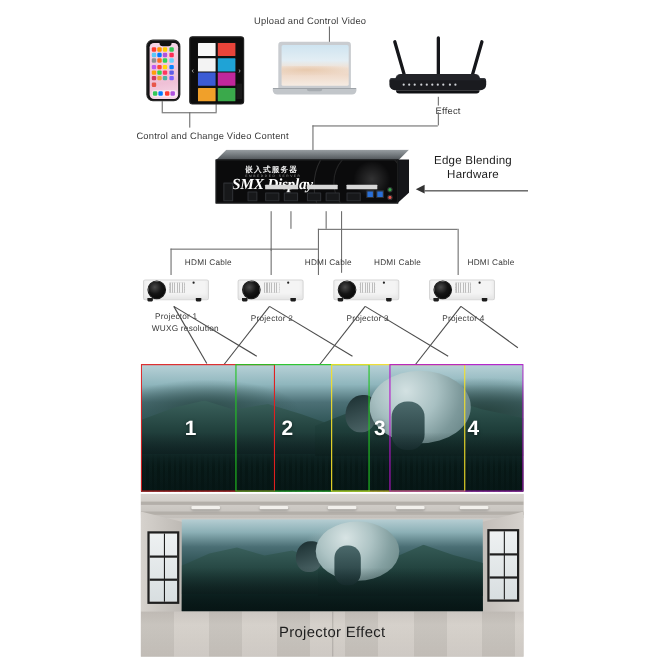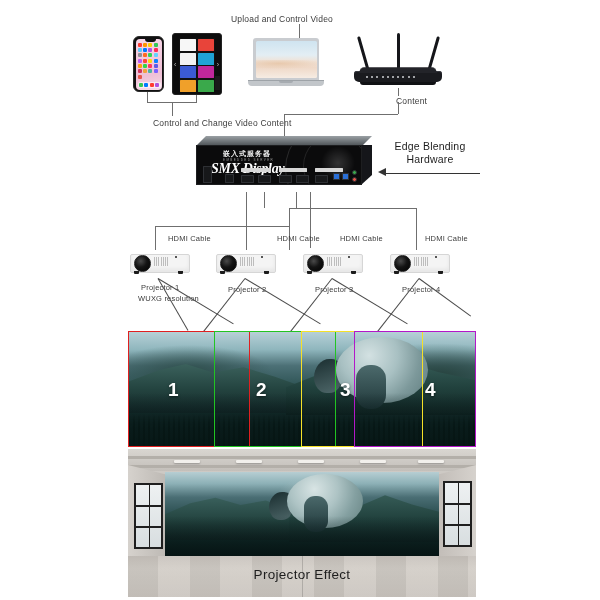--- a/index.html
+++ b/index.html
@@ -167,21 +167,21 @@
       font-size:13.5px;color:#1e1e1e;letter-spacing:.3px;}
 </style>
 </head>
 <body>
 
 <div id="stage">
 
   <div class="lbl" style="left:231px;top:14px;font-size:8.5px;">Upload and Control Video</div>
   <div class="line vl" style="left:299px;top:24px;height:19px;"></div>
 
-  <div class="lbl" style="left:124px;top:118px;font-size:8.5px;margin-left:29px;">Control and Change Video Content</div>
+  <div class="lbl" style="left:124px;top:118px;font-size:8.5px;">Control and Change Video Content</div>
   <div class="line hl" style="left:147px;top:102px;width:50px;"></div>
   <div class="line vl" style="left:147px;top:92px;height:10px;"></div>
   <div class="line vl" style="left:196px;top:94px;height:8px;"></div>
   <div class="line vl" style="left:172px;top:102px;height:14px;"></div>
 
   <div id="phone" class="abs">
     <div class="scr">
       <div class="notch"></div>
       <div class="grid">
         <i style="background:#ff3b30"></i>
@@ -255,21 +255,21 @@
           <i></i>
           <i></i>
           <i></i>
           <i></i>
           <i></i>
           <i></i>
       </div>
     </div>
     <div class="base"></div>
   </div>
-  <div class="lbl" style="left:396px;top:96px;font-size:8.5px;">Content</div>
+  <div class="lbl" style="left:396px;top:96px;font-size:8.5px;">Effect</div>
   <div class="line vl" style="left:398px;top:88px;height:8px;"></div>
   <div class="line hl" style="left:284px;top:114px;width:114px;"></div>
   <div class="line vl" style="left:398px;top:102px;height:12px;"></div>
   <div class="line vl" style="left:284px;top:114px;height:24px;"></div>
 
   <div id="server" class="abs">
     <div class="top"></div>
     <div class="side"></div>
     <div class="face">
       <div class="glow"></div>

